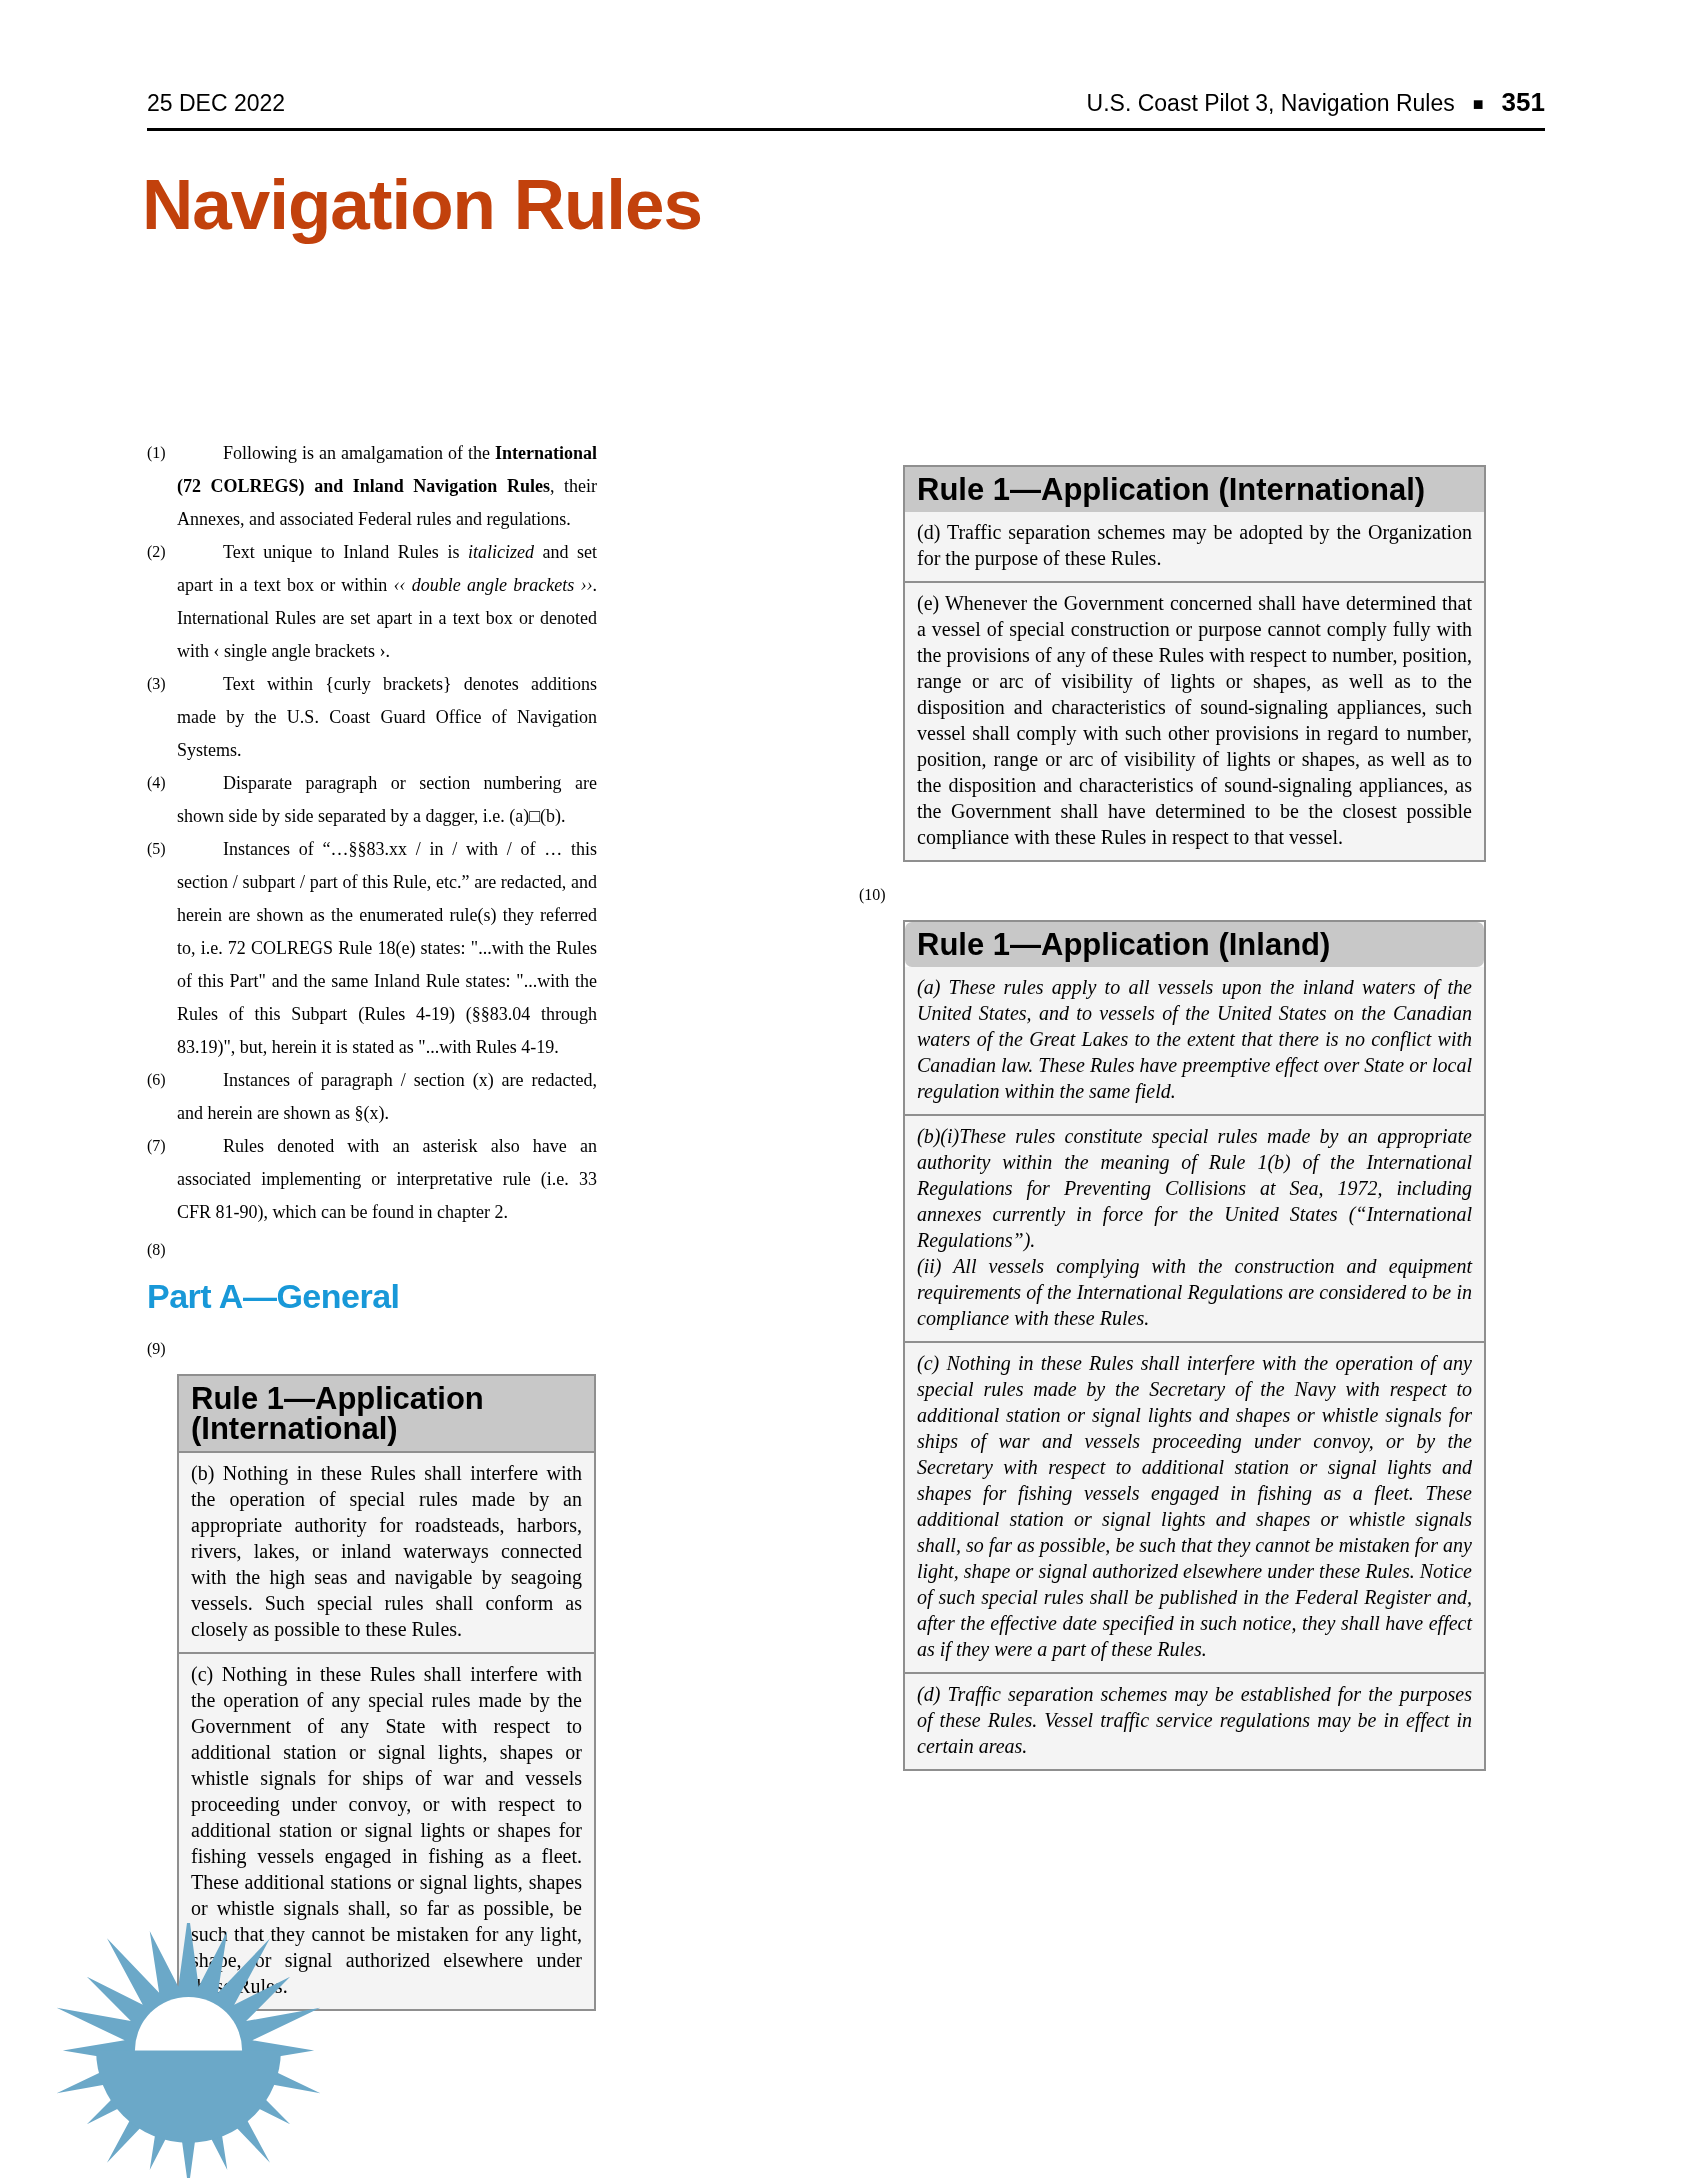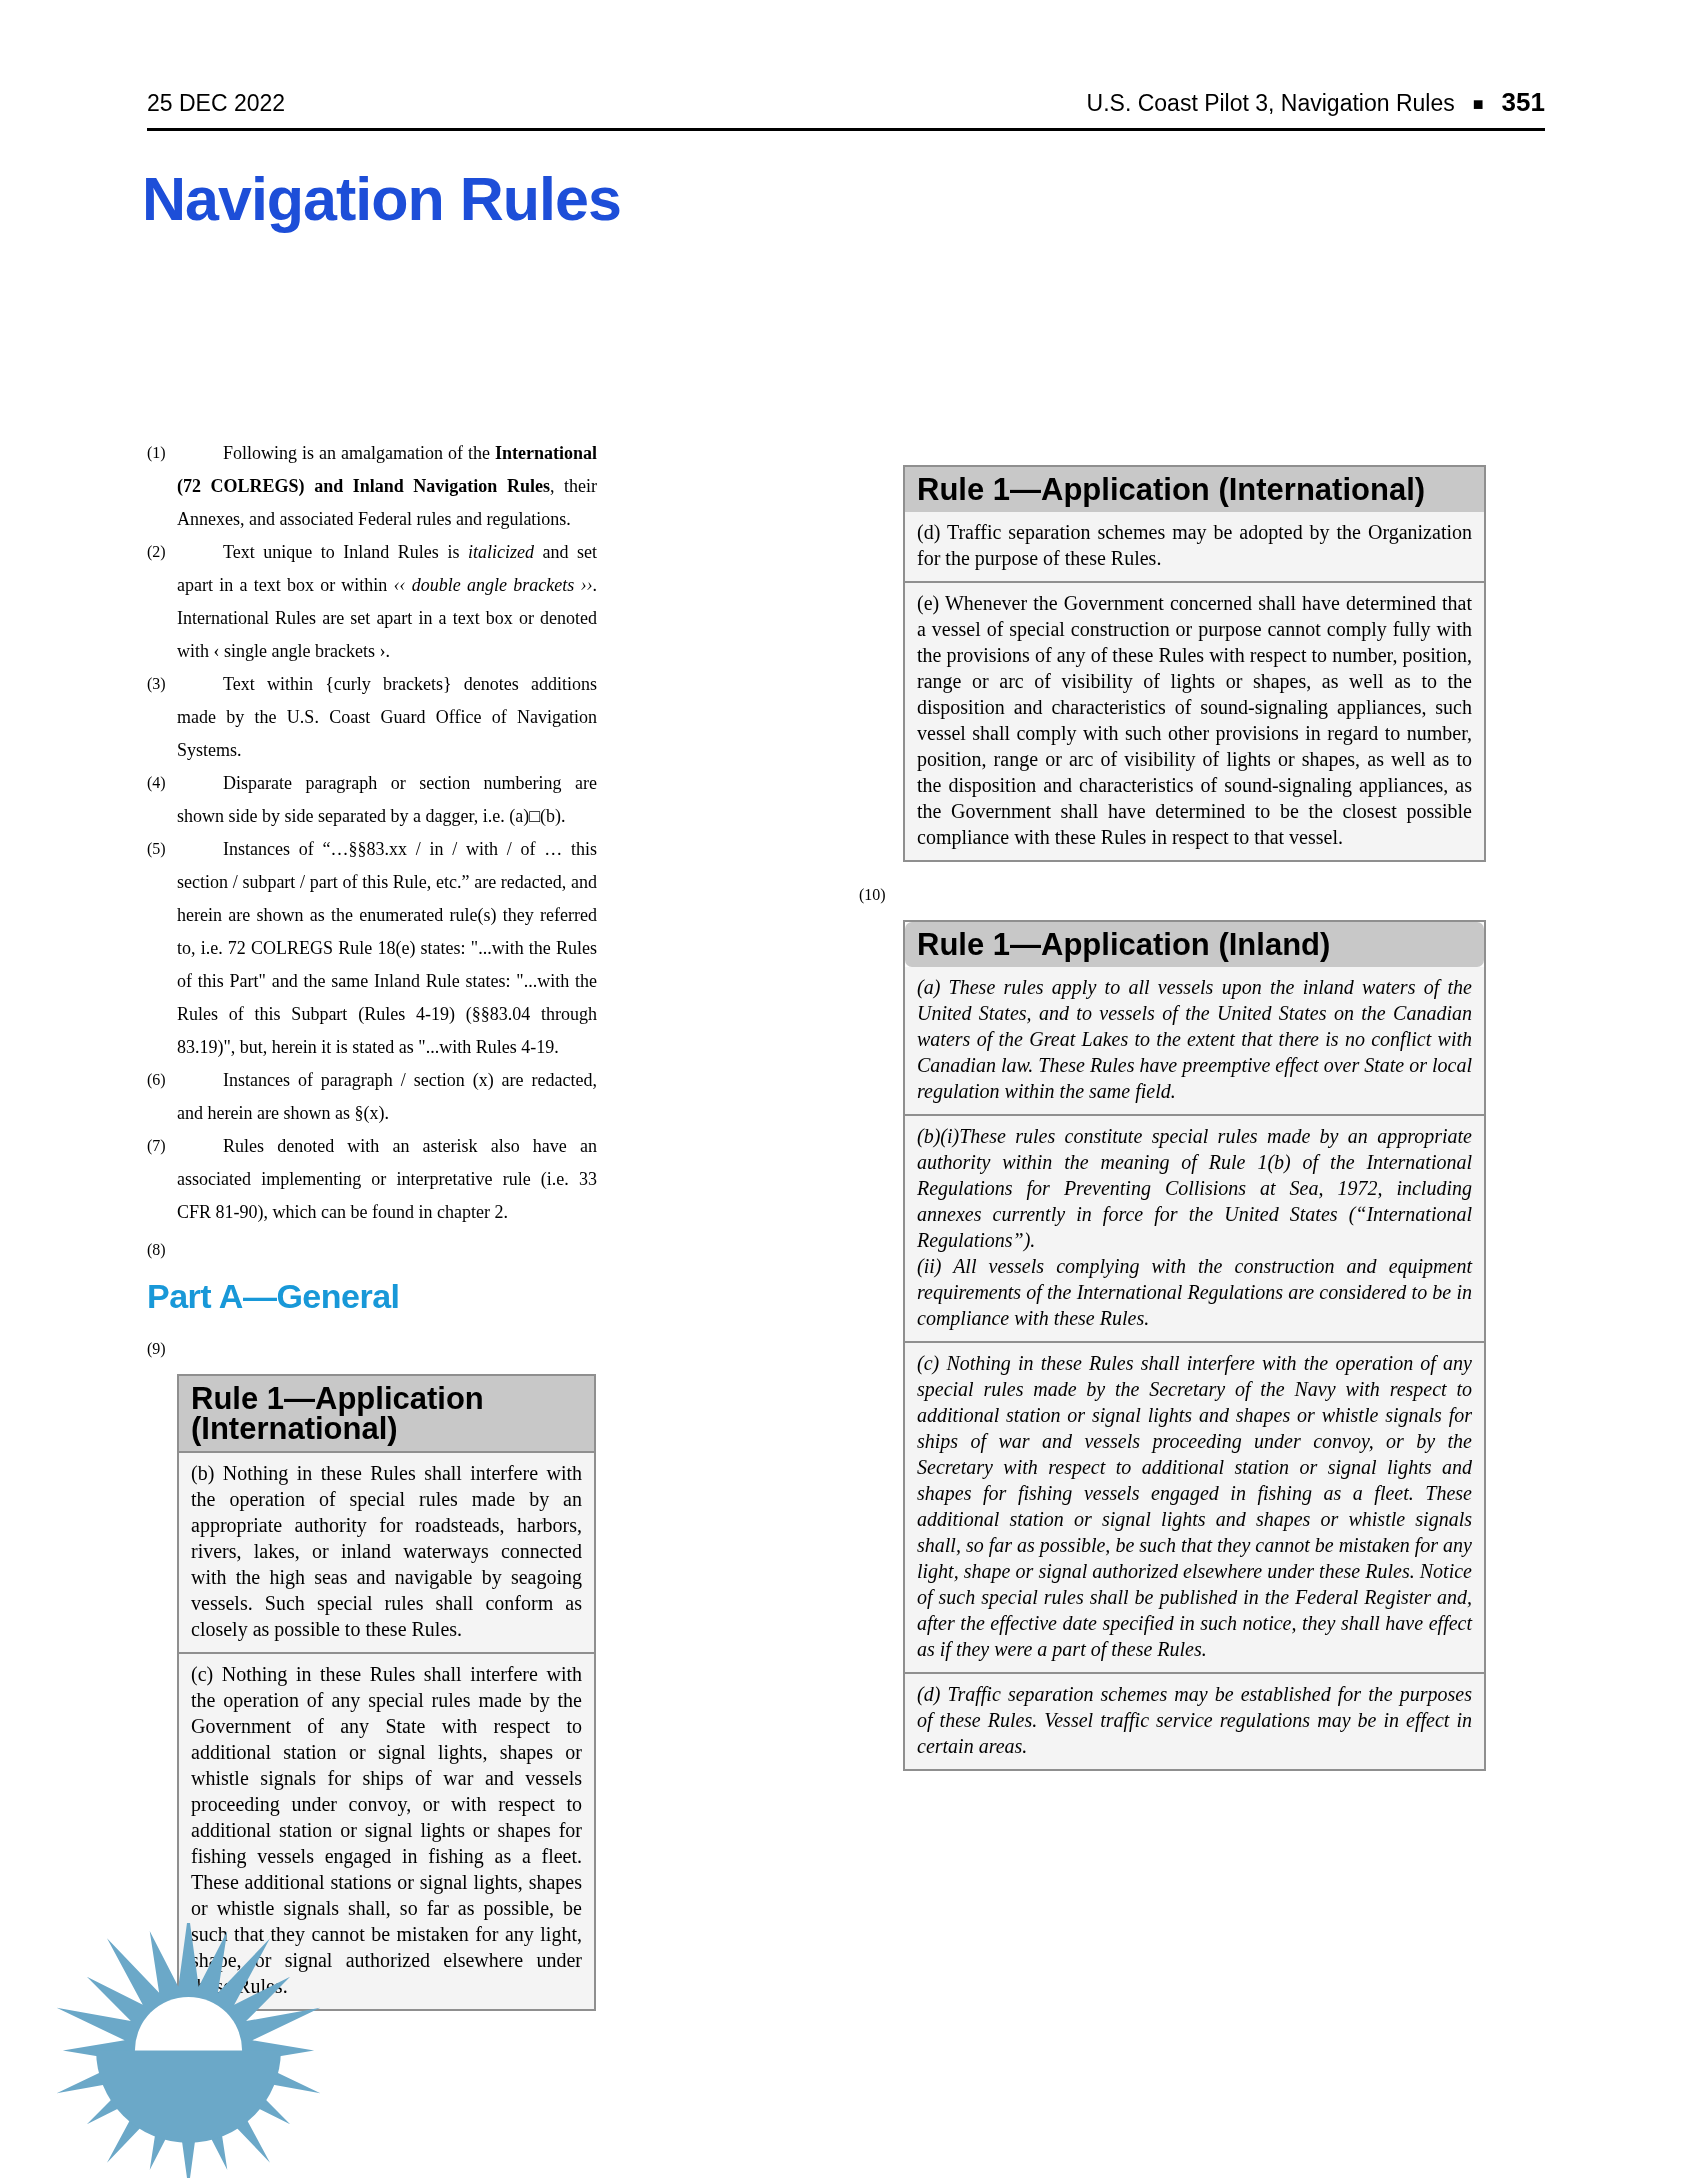--- a/index.html
+++ b/index.html
@@ -17,21 +17,21 @@
     font-family:"Liberation Sans", sans-serif; font-size:23px;
   }
   .header-right { display:flex; align-items:baseline; gap:18px; }
   .hdr-square { font-size:18px; position:relative; top:-1px; }
   .hdr-pageno { font-weight:bold; font-size:26px; }
 
   
   .doc-title {
     position:absolute; left:142px; top:166px; margin:0;
     font-family:"Liberation Sans", sans-serif; font-weight:bold;
-    font-size:61px; line-height:1.1; letter-spacing:-1px; color:#1d4ed8;
+    font-size:71px; line-height:1.1; letter-spacing:-1px; color:#c2410c;
   }
 
   
   .col-left  { position:absolute; left:147px; top:437px; width:450px; }
   .col-right { position:absolute; left:859px; top:465px; width:634px; }
 
   .para { position:relative; padding-left:30px; }
   .pnum {
     position:absolute; left:0; top:7px;
     font-size:16px; font-family:"Liberation Serif", serif;

